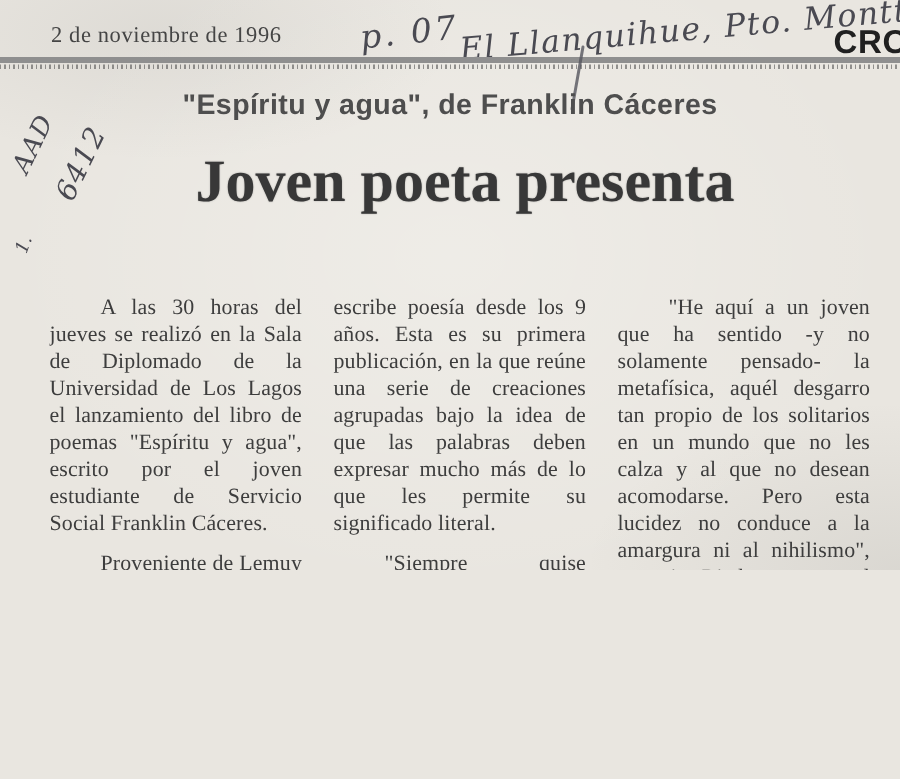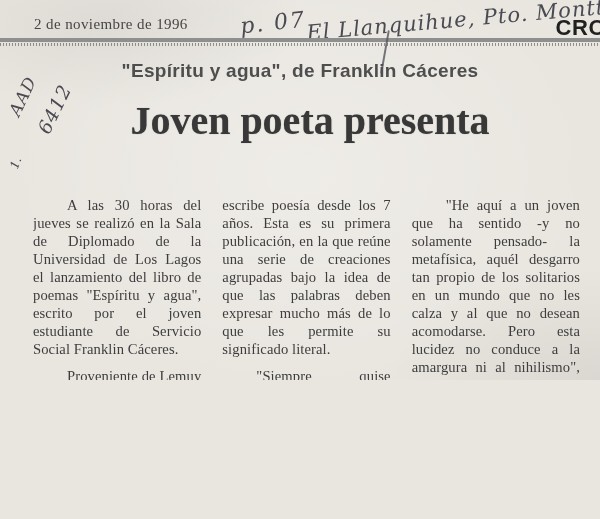--- a/index.html
+++ b/index.html
@@ -114,21 +114,21 @@
   <div class="headline">
     <span>Joven poeta presenta</span><br>
   </div>
 
   <div class="columns">
     <div class="col">
       <p>A las 30 horas del jueves se realizó en la Sala de Diplomado de la Universidad de Los Lagos el lanzamiento del libro de poemas "Espíritu y agua", escrito por el joven estudiante de Servicio Social Franklin Cáceres.</p>
       <p>Proveniente de Lemuy (Chiloé), Franklin</p>
     </div>
     <div class="col">
-      <p class="cont">escribe poesía desde los 7 años. Esta es su primera publicación, en la que reúne una serie de creaciones agrupadas bajo la idea de que las palabras deben expresar mucho más de lo que les permite su significado literal.</p>
+      <p class="cont">escribe poesía desde los 9 años. Esta es su primera publicación, en la que reúne una serie de creaciones agrupadas bajo la idea de que las palabras deben expresar mucho más de lo que les permite su significado literal.</p>
       <p>"Siempre quise publicar, pero hasta ahora no había tenido un material técnicamente bueno", relata el nóvel poeta.</p>
       <p>Sobre este primer trabajo, el propio Clemente</p>
     </div>
     <div class="col">
       <p>"He aquí a un joven que ha sentido -y no solamente pensado- la metafísica, aquél desgarro tan propio de los solitarios en un mundo que no les calza y al que no desean acomodarse. Pero esta lucidez no conduce a la amargura ni al nihilismo", anuncia Riedemann en el prólogo de esta edición de Editorial Polígono.</p>
     </div>
   </div>
 
 </div>
 

